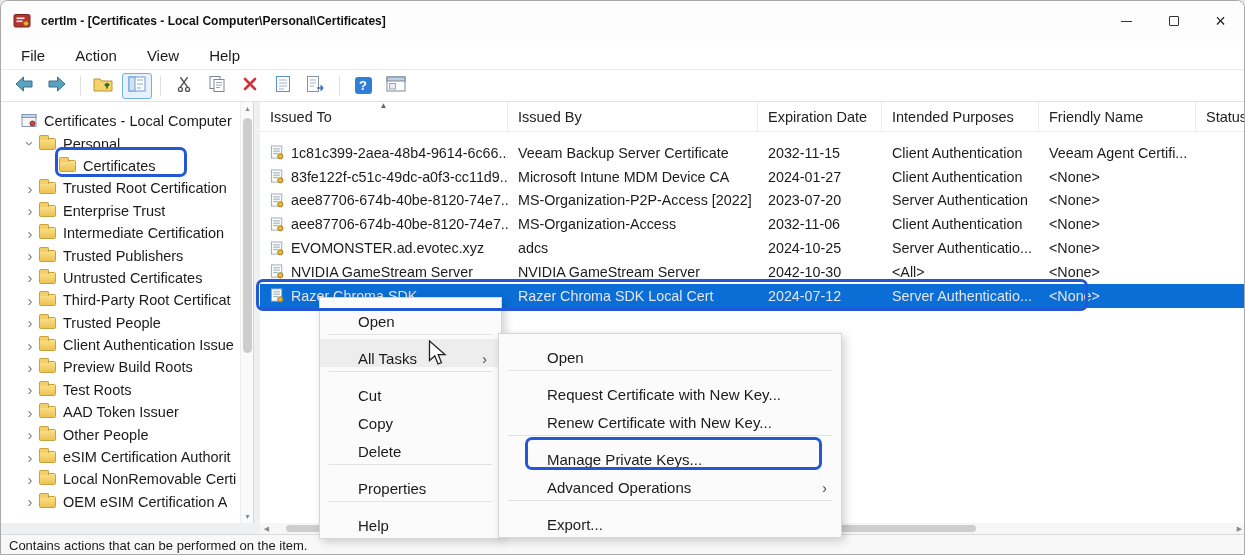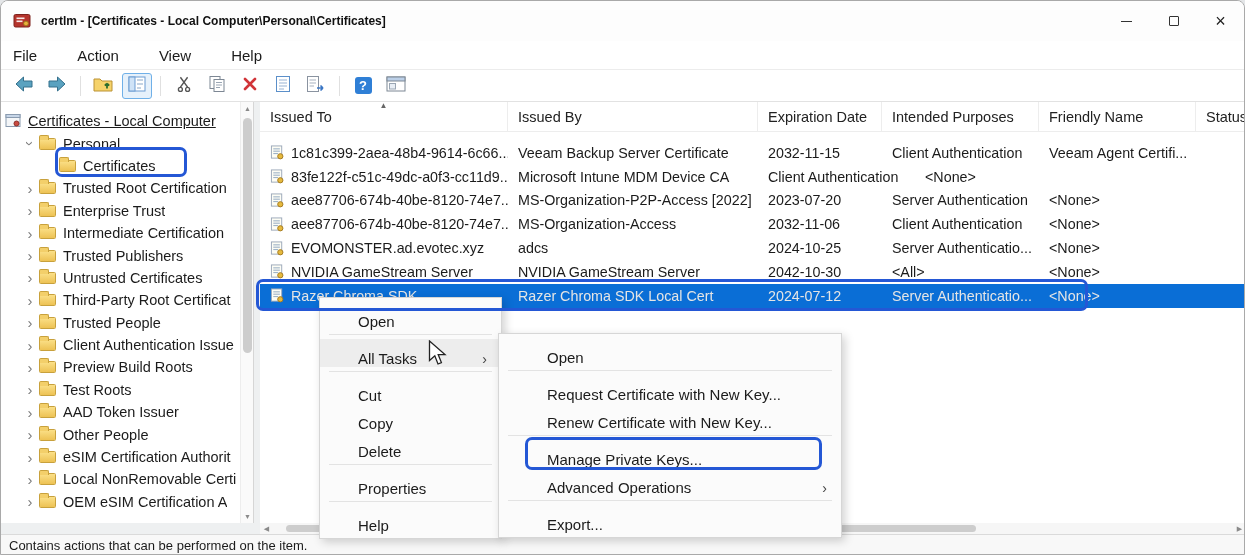--- a/index.html
+++ b/index.html
@@ -16,21 +16,21 @@
   .app-icon { margin-left:12px; display:flex; }
   .title-text { margin-left:10px; font-size:12px; color:#111;font-weight:bold; }
   .win-controls { position:absolute; right:0; top:0; height:40px; display:flex; }
   .win-btn { width:47px; height:40px; display:flex; align-items:center; justify-content:center; color:#222; }
   .min-glyph { display:block; width:11px; height:0; border-top:1.4px solid #333; }
   .max-glyph { display:block; width:10px; height:10px; border:1.3px solid #333; border-radius:1px; }
   .close-glyph { font-size:18px; line-height:1; color:#222; }
 
   
   .menubar { position:absolute; top:40px; left:0; right:0; height:29px;
-             display:flex; align-items:center; padding-left:2px; gap:20px;
+             display:flex; align-items:center; padding-left:10px; gap:10px;
              border-bottom:1px solid #ececec; background:#fff; }
   .menu-top-item { padding:3px 10px; font-size:15px; }
 
   
   .toolbar { position:absolute; top:69px; left:0; right:0; height:32px;
              display:flex; align-items:center; padding-left:8px; gap:3px;
              border-bottom:1px solid #e2e2e2; background:#fff; }
   .tool-btn { min-width:30px; height:26px; display:flex; align-items:center; justify-content:center; }
   .tool-btn.active { border:1px solid #6fb0e8; background:#e6f1fb; border-radius:3px; }
   .tool-sep { width:1px; height:20px; background:#e0e0e0; margin:0 5px; }
@@ -38,21 +38,21 @@
                 display:flex; align-items:center; justify-content:center; font-size:13px; font-weight:bold; }
 
   
   .content-bg { position:absolute; top:101px; left:0; right:0; height:432px; background:#eef0f1; }
 
   
   .tree-panel { position:absolute; top:101px; left:0; width:253px; height:421px;
                 background:#fff; border-right:1px solid #d6d6d6; overflow:hidden; }
   .tree-inner { padding-top:8px; }
   .tree-row { display:flex; align-items:center; height:22.4px; white-space:nowrap; font-size:14.5px; }
-  .tree-row.root { padding-left:4px;text-decoration:underline; }
+  .tree-row.root { padding-left:20px; }
   .tree-row.lvl1 { padding-left:20px; }
   .tree-row.lvl2 { padding-left:58px; }
   .chev { width:18px; text-align:center; color:#7a7a7a; font-size:15px; line-height:1; flex-shrink:0; }
   .chev.exp { transform:rotate(90deg); }
   .folder { width:17px; height:12px; background:linear-gradient(#fbe088,#edc254); border:1px solid #c8a13c;
             border-radius:1.5px; position:relative; margin-right:7px; flex-shrink:0; }
   .folder::before { content:""; position:absolute; top:-4px; left:-1px; width:8px; height:4px;
             background:#f3cf6a; border:1px solid #c8a13c; border-bottom:none; border-radius:2px 2px 0 0; }
   .root-icon { margin-right:7px; display:flex; flex-shrink:0; }
   .tlabel { overflow:hidden; }
@@ -388,20 +388,23 @@
                 <rect x="3.5" y="6" width="7" height="1.2" fill="#9fb3c8"></rect>
                 <rect x="3.5" y="8.5" width="5" height="1.2" fill="#9fb3c8"></rect>
                 <circle cx="11" cy="12" r="2.8" fill="#e5b93e" stroke="#a3791d"></circle>
               </svg>
             </span>
             <span>83fe122f-c51c-49dc-a0f3-cc11d9...</span>
           </div>
         <div class="cell c1">
             <span>Microsoft Intune MDM Device CA</span>
           </div>
+        <div class="cell c2">
+            <span>2024-01-27</span>
+          </div>
         <div class="cell c3">
             <span>Client Authentication</span>
           </div>
         <div class="cell c4">
             <span>&lt;None&gt;</span>
           </div>
         <div class="cell c5">
             <span></span>
           </div>
       </div>

